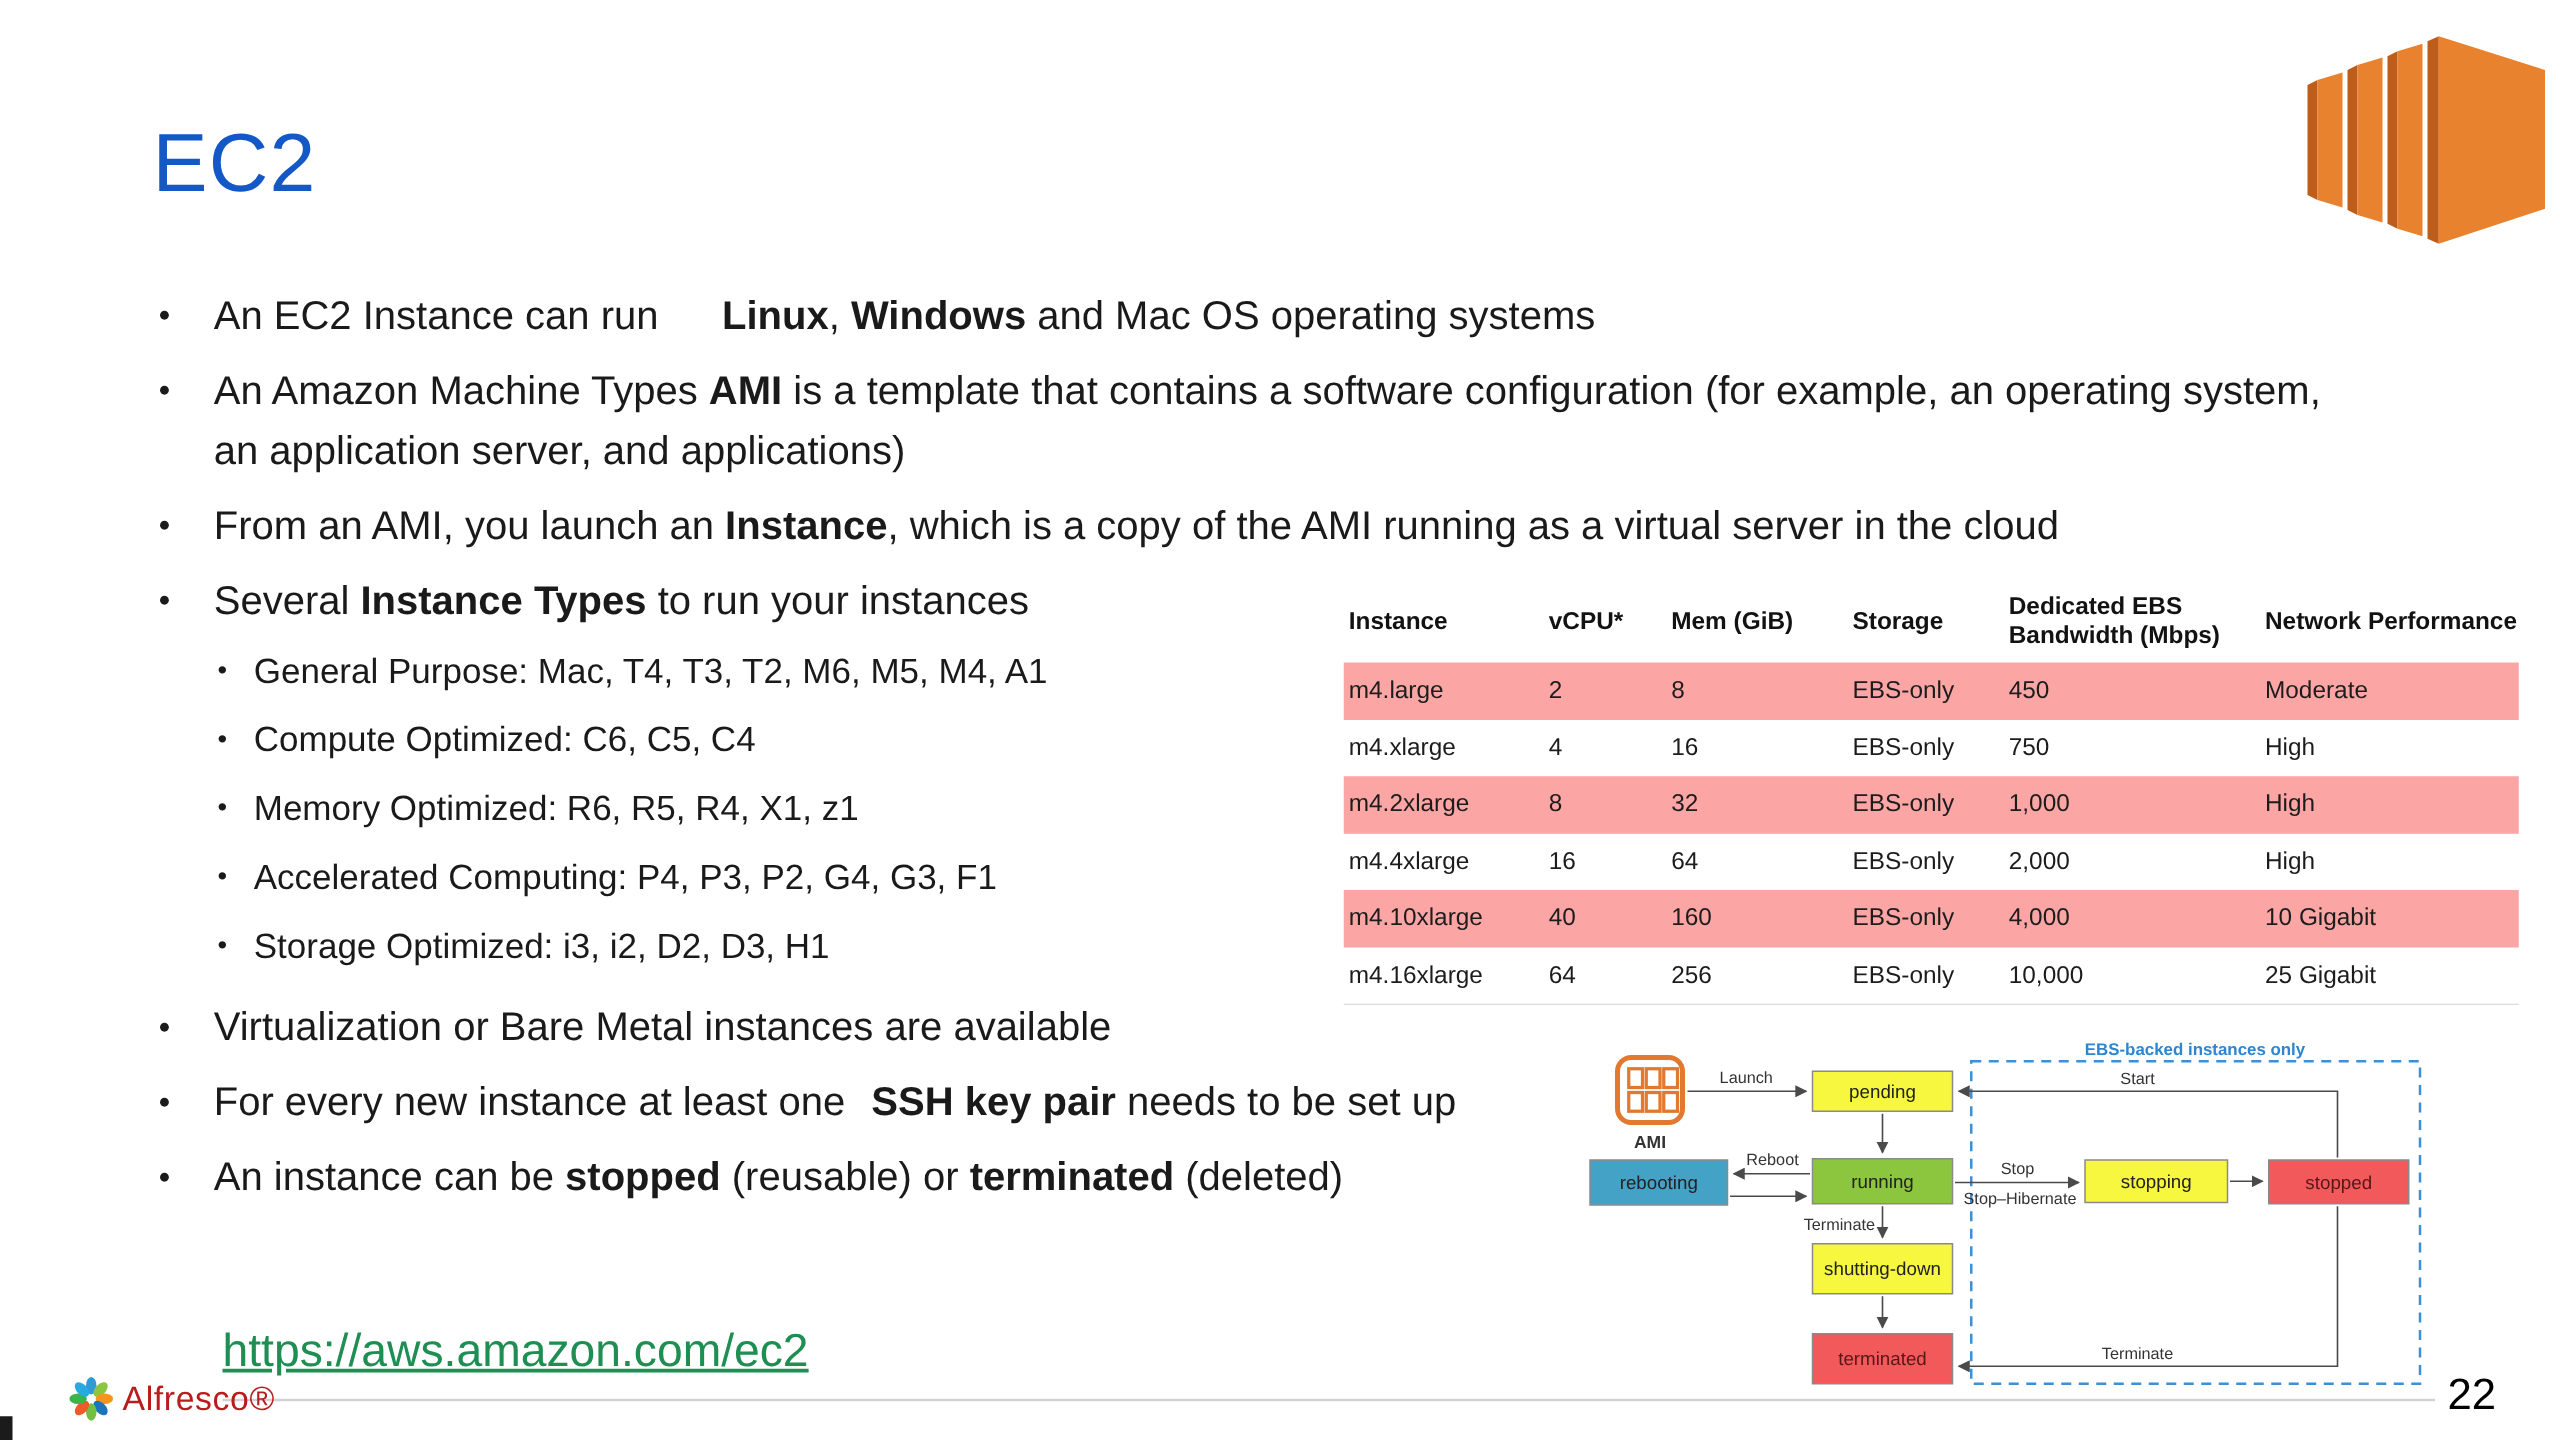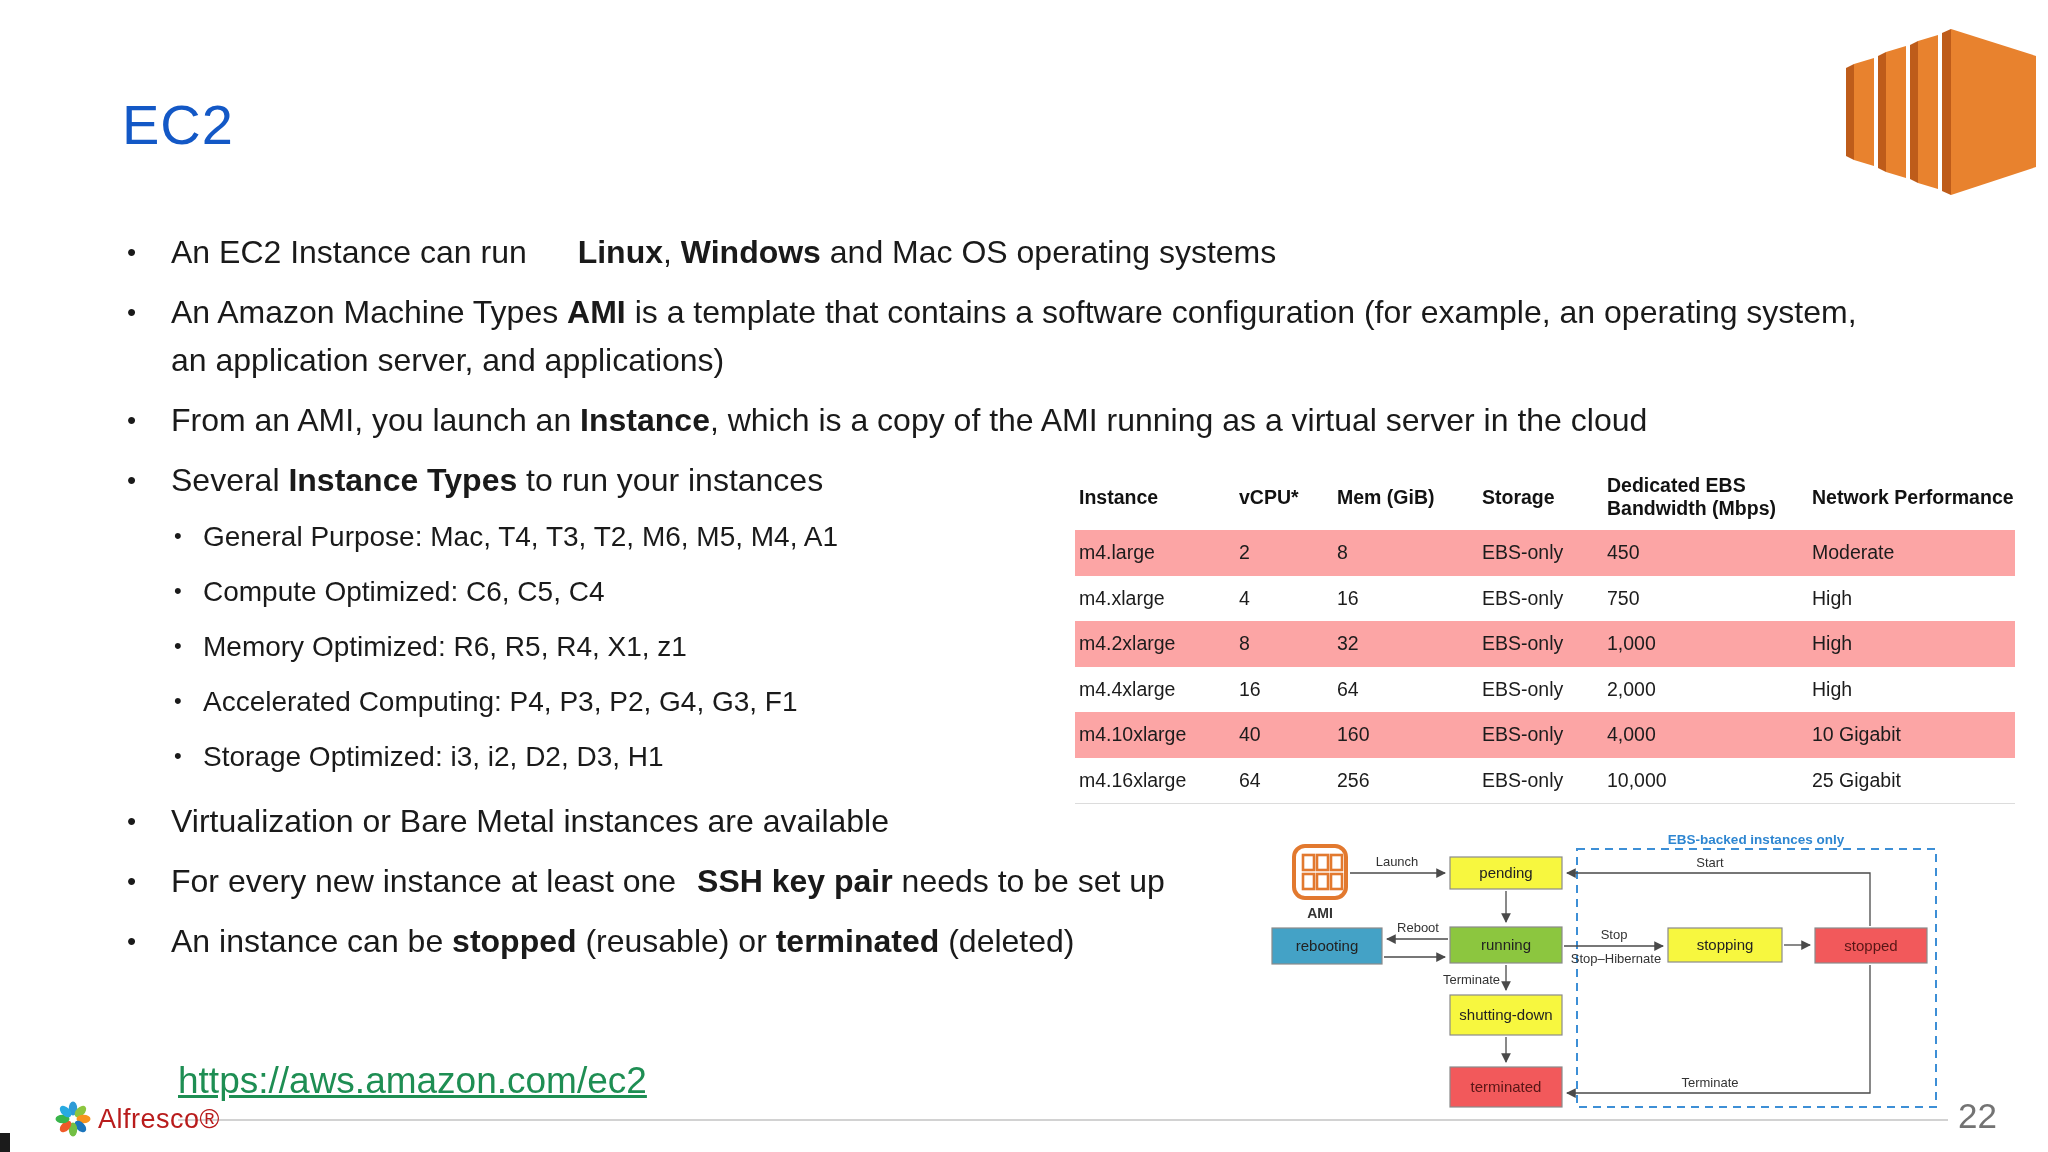--- a/index.html
+++ b/index.html
@@ -3,21 +3,21 @@
 <meta charset="utf-8">
 <style>
   html,body{margin:0;padding:0;}
   body{
     width:2048px;height:1152px;position:relative;overflow:hidden;
     background:#ffffff;font-family:"Liberation Sans",sans-serif;color:#1a1a1a;
   }
   .abs{position:absolute;}
 
   
-  #title{left:122px;top:92px;font-size:56px;font-weight:400;letter-spacing:1px;}
+  #title{left:122px;top:92px;font-size:66px;font-weight:400;letter-spacing:1px;}
 
   
   .bullet{position:absolute;left:127px;width:1768px;font-size:32px;line-height:48px;}
   .bullet .dot{position:absolute;left:0;top:0;font-size:26px;}
   .bullet .txt{display:block;padding-left:44px;}
   .sub{position:absolute;left:174px;width:1000px;font-size:28px;line-height:40px;}
   .sub .dot{position:absolute;left:0;top:-1px;font-size:22px;}
   .sub .txt{display:block;padding-left:29px;}
 
   
@@ -25,21 +25,21 @@
   .thead{display:grid;grid-template-columns:160px 98px 145px 125px 205px 207px;
          align-items:center;font-weight:700;min-height:62px;line-height:23px;padding:0 0 4px 4px;box-sizing:border-box;color:#121212;}
   .trow{display:grid;grid-template-columns:160px 98px 145px 125px 205px 207px;
         align-items:center;height:45.5px;padding-left:4px;box-sizing:border-box;}
   .trow.striped{background:#fca5a5;}
   #table-rows{border-bottom:1px solid #dcdcdc;}
 
   
   #ec2-link{left:178px;top:1060px;font-size:37px;color:#1e8e53;text-decoration:underline;}
   #footer-line{left:178px;top:1119px;width:1770px;height:2px;background:#d2d2d2;}
-  #page-number{left:1958px;top:1096px;font-size:35px;color:#737373;}
+  #page-number{left:1958px;top:1096px;font-size:35px;color:#000000;}
   #brand{left:54px;top:1100px;display:flex;align-items:center;gap:6px;}
   #brand .brand-text{font-size:27px;color:#b91c1c;letter-spacing:0.5px;}
   #corner-artifact{left:0;top:1133px;width:10px;height:19px;background:#1b1b1b;}
 
   
   #state-diagram{left:1264px;top:832px;}
   #ec2-icon{left:1838px;top:14px;}
   svg text{font-family:"Liberation Sans",sans-serif;}
   .node-label{font-size:15px;fill:#222;}
   .node-label.redtext{fill:#581616;}

